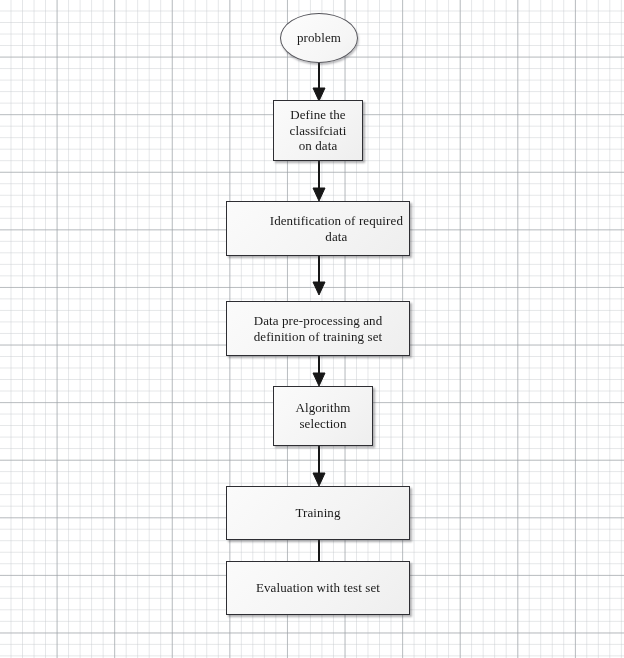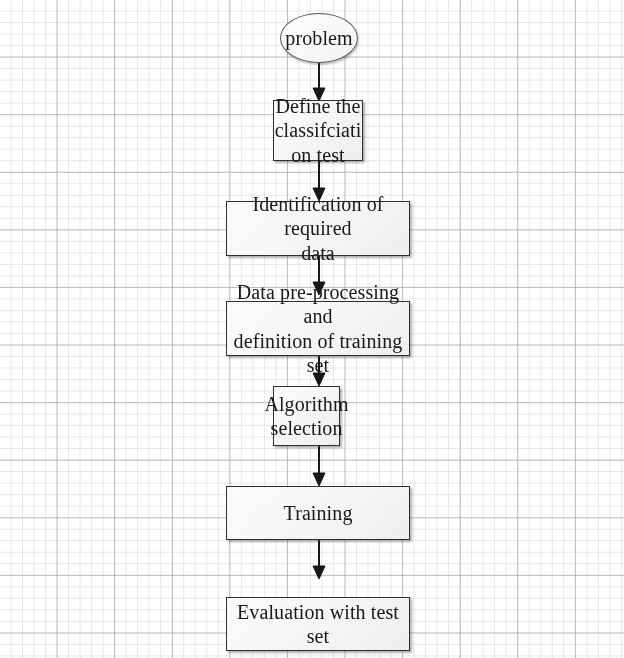--- a/index.html
+++ b/index.html
@@ -35,21 +35,21 @@
 
   
   .node {
     position: absolute;
     box-sizing: border-box;
     display: flex;
     align-items: center;
     justify-content: center;
     text-align: center;
     color: #191919;
-    font-size: 20px;
+    font-size: 13px;
     line-height: 1.22;
     letter-spacing: 0.1px;
     background: linear-gradient(135deg, #fbfbfb 0%, #f4f4f4 60%, #eeeeee 100%);
     border: 1px solid #2e2e33;
     box-shadow: 2px 2px 2px rgba(60,60,66,0.40);
   }
   .node .label {
     display: block;
     padding: 0 6px;
     white-space: pre-line;
@@ -112,39 +112,39 @@
     <polygon points="9,39 3,26 15,26"></polygon>
   </svg>
 
   <div class="node terminator" style="left:280px; top:13px; width:78px; height:50px;">
     <span class="label">problem</span>
   </div>
 
   <div class="node" style="left:273px; top:100px; width:90px; height:61px;">
     <span class="label">Define the
 classifciati
-on test</span>
+on data</span>
   </div>
 
   <div class="node" style="left:226px; top:201px; width:184px; height:55px;justify-content:flex-end;">
     <span class="label">Identification of required
 data</span>
   </div>
 
   <div class="node" style="left:226px; top:291px; width:184px; height:55px;margin-top:10px;">
     <span class="label">Data pre-processing and
 definition of training set</span>
   </div>
 
-  <div class="node" style="left:273px; top:386px; width:67px; height:60px;">
+  <div class="node" style="left:273px; top:386px; width:100px; height:60px;">
     <span class="label">Algorithm
 selection</span>
   </div>
 
   <div class="node" style="left:226px; top:486px; width:184px; height:54px;align-items:center;">
     <span class="label">Training</span>
   </div>
 
-  <div class="node" style="left:226px; top:597px; width:184px; height:54px;">
+  <div class="node" style="left:226px; top:561px; width:184px; height:54px;">
     <span class="label">Evaluation with test set</span>
   </div>
 
 </div>
 
 </body></html>

